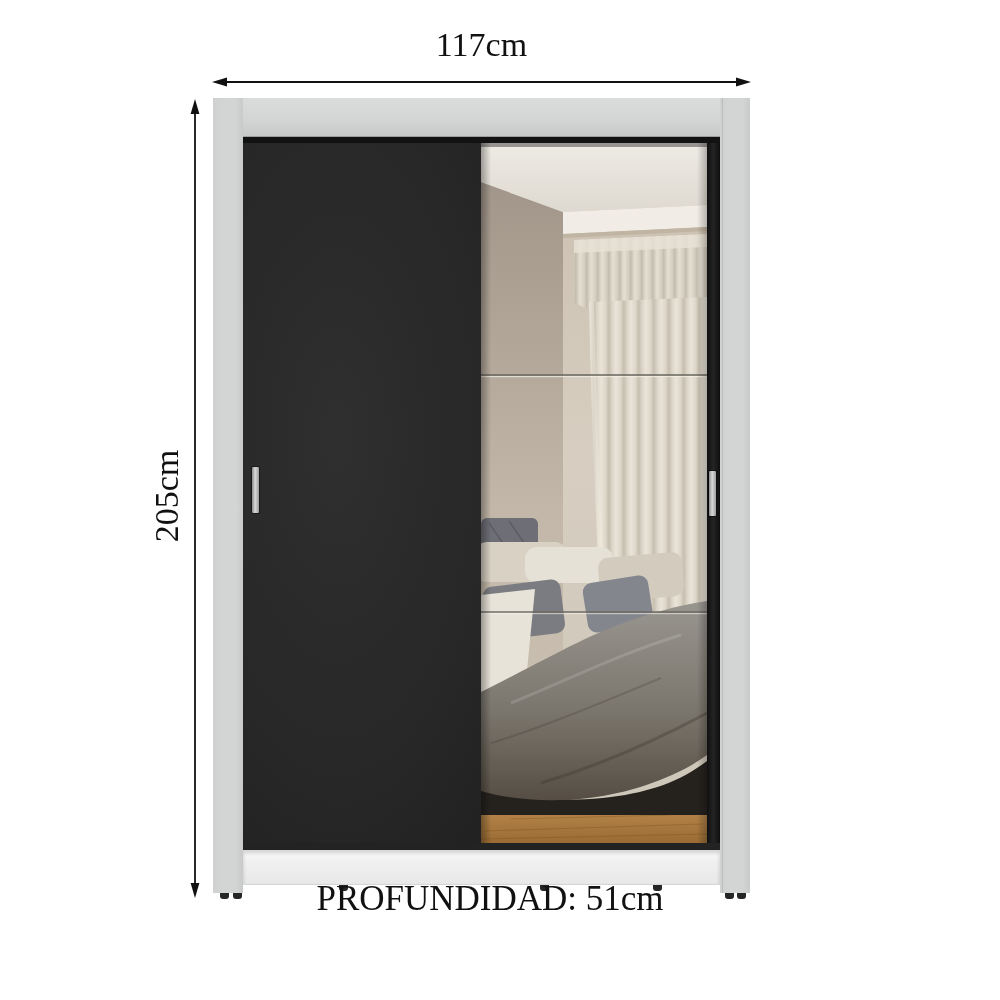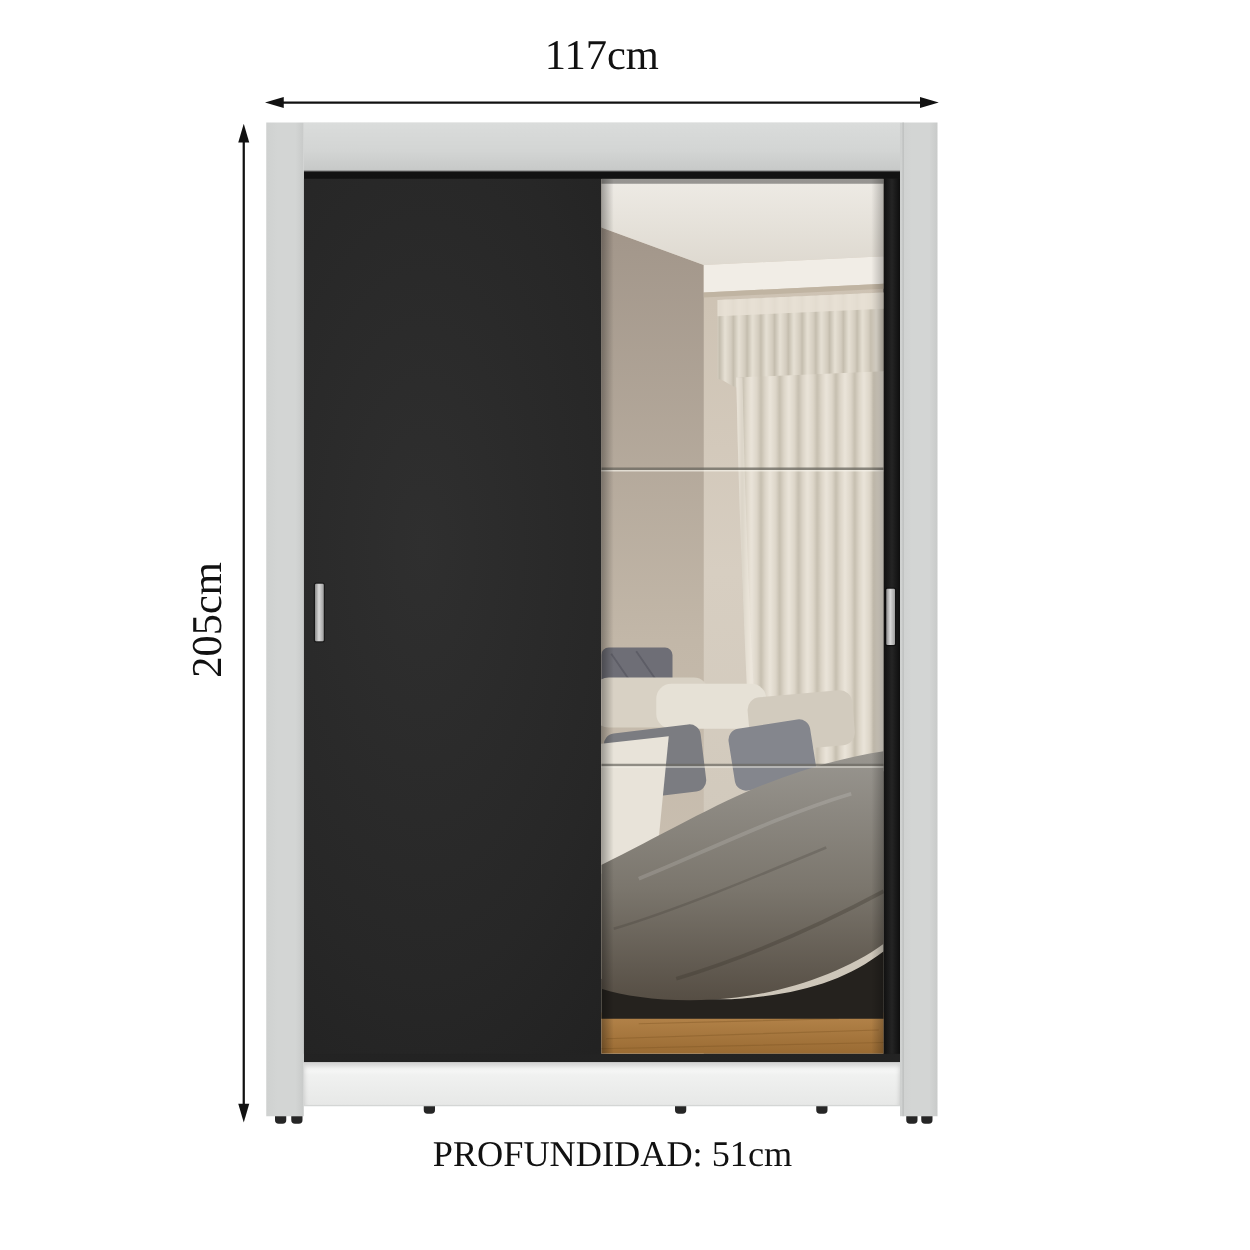--- a/index.html
+++ b/index.html
@@ -4,21 +4,21 @@
 <style>
   html,body{margin:0;padding:0;background:var(--background,#ffffff);}
   .stage{position:relative;width:1000px;height:1000px;background:var(--background,#ffffff);
          font-family:Liberation Serif, serif;color:var(--text,#111);overflow:hidden;}
   .abs{position:absolute;}
 
   
   .dim-label{font-size:34px;color:var(--text,#111);text-align:center;white-space:nowrap;}
   .width-label{left:213px;top:26px;width:537px;}
   .height-label{left:92px;top:477px;width:150px;height:38px;line-height:38px;transform:rotate(-90deg);}
-  .depth-label{left:140px;top:908px;width:700px;font-size:29px;}
+  .depth-label{left:140px;top:879px;width:700px;font-size:35px;}
 
   .arrow-svg{color:var(--arrow,#111);display:block;}
 
   
   .wardrobe{left:213px;top:98px;width:537px;height:802px;}
   .col{top:0;width:30px;height:795px;
        background:linear-gradient(90deg,#cfd1d0,var(--frame,#d3d5d4) 30%,var(--frame,#d3d5d4) 78%,#c8cac9);}
   .col-left{left:0;}
   .col-right{left:507px;}
   .col-right::before{content:"";position:absolute;left:2px;top:0;width:1px;height:100%;

